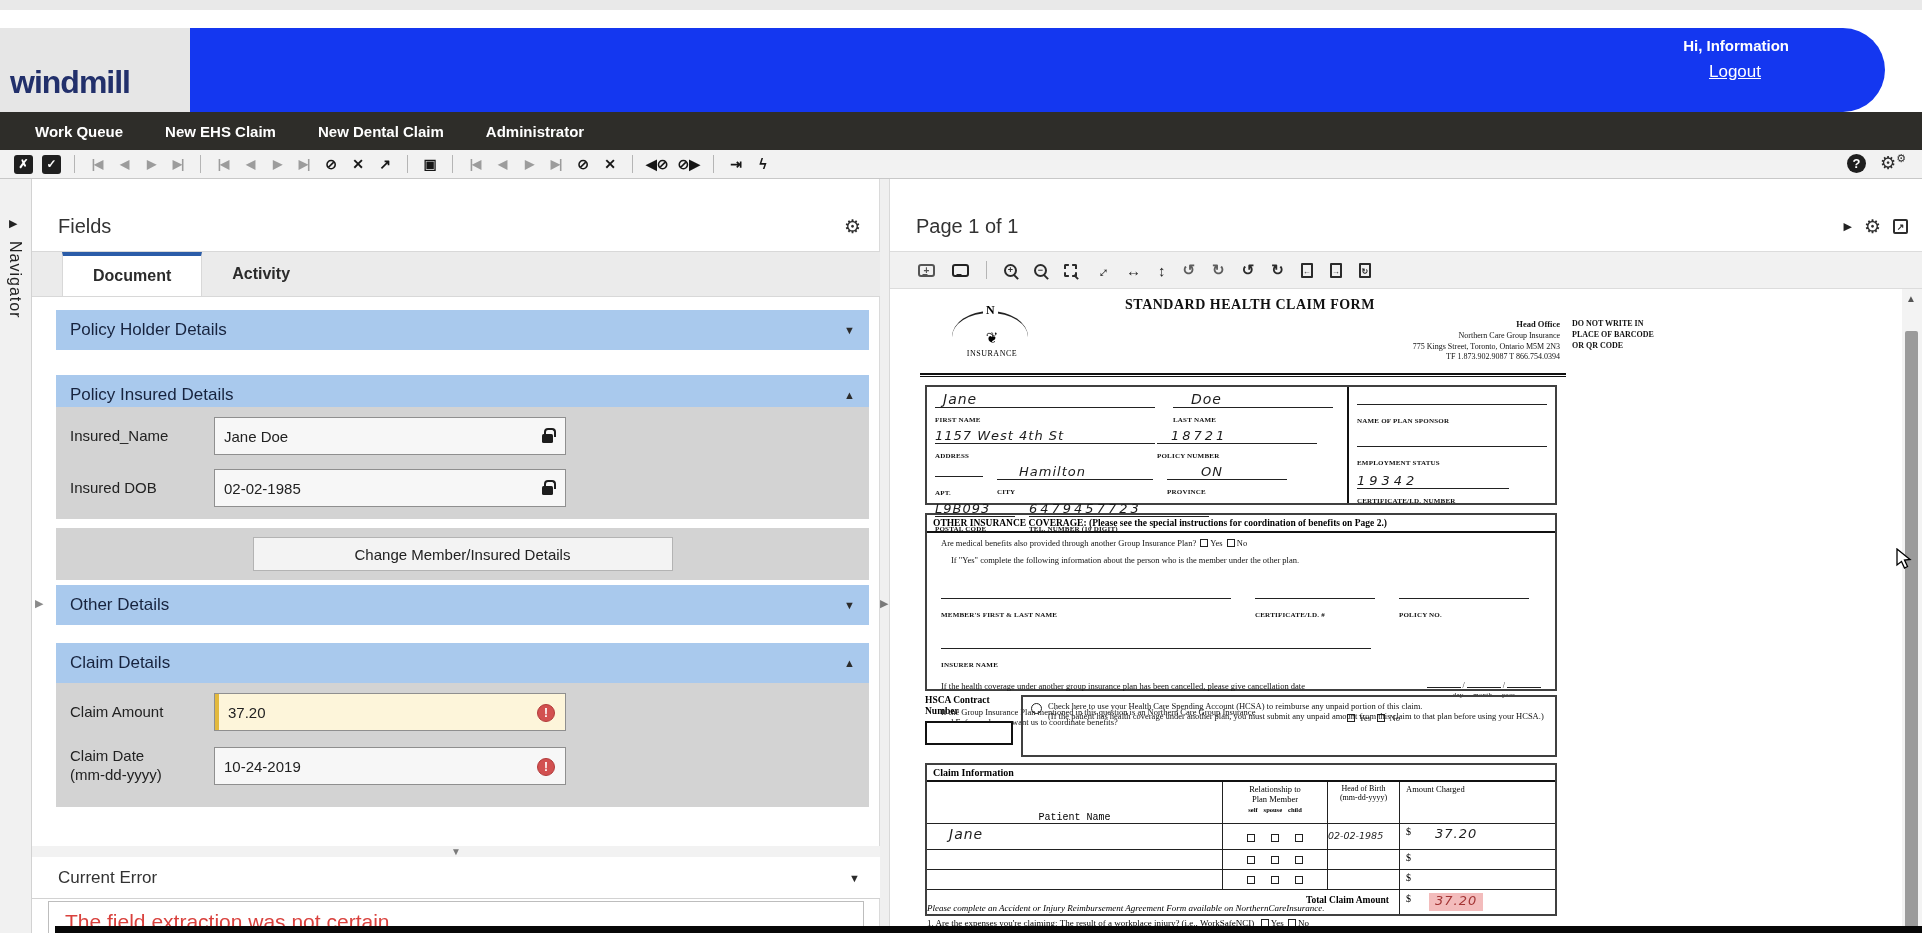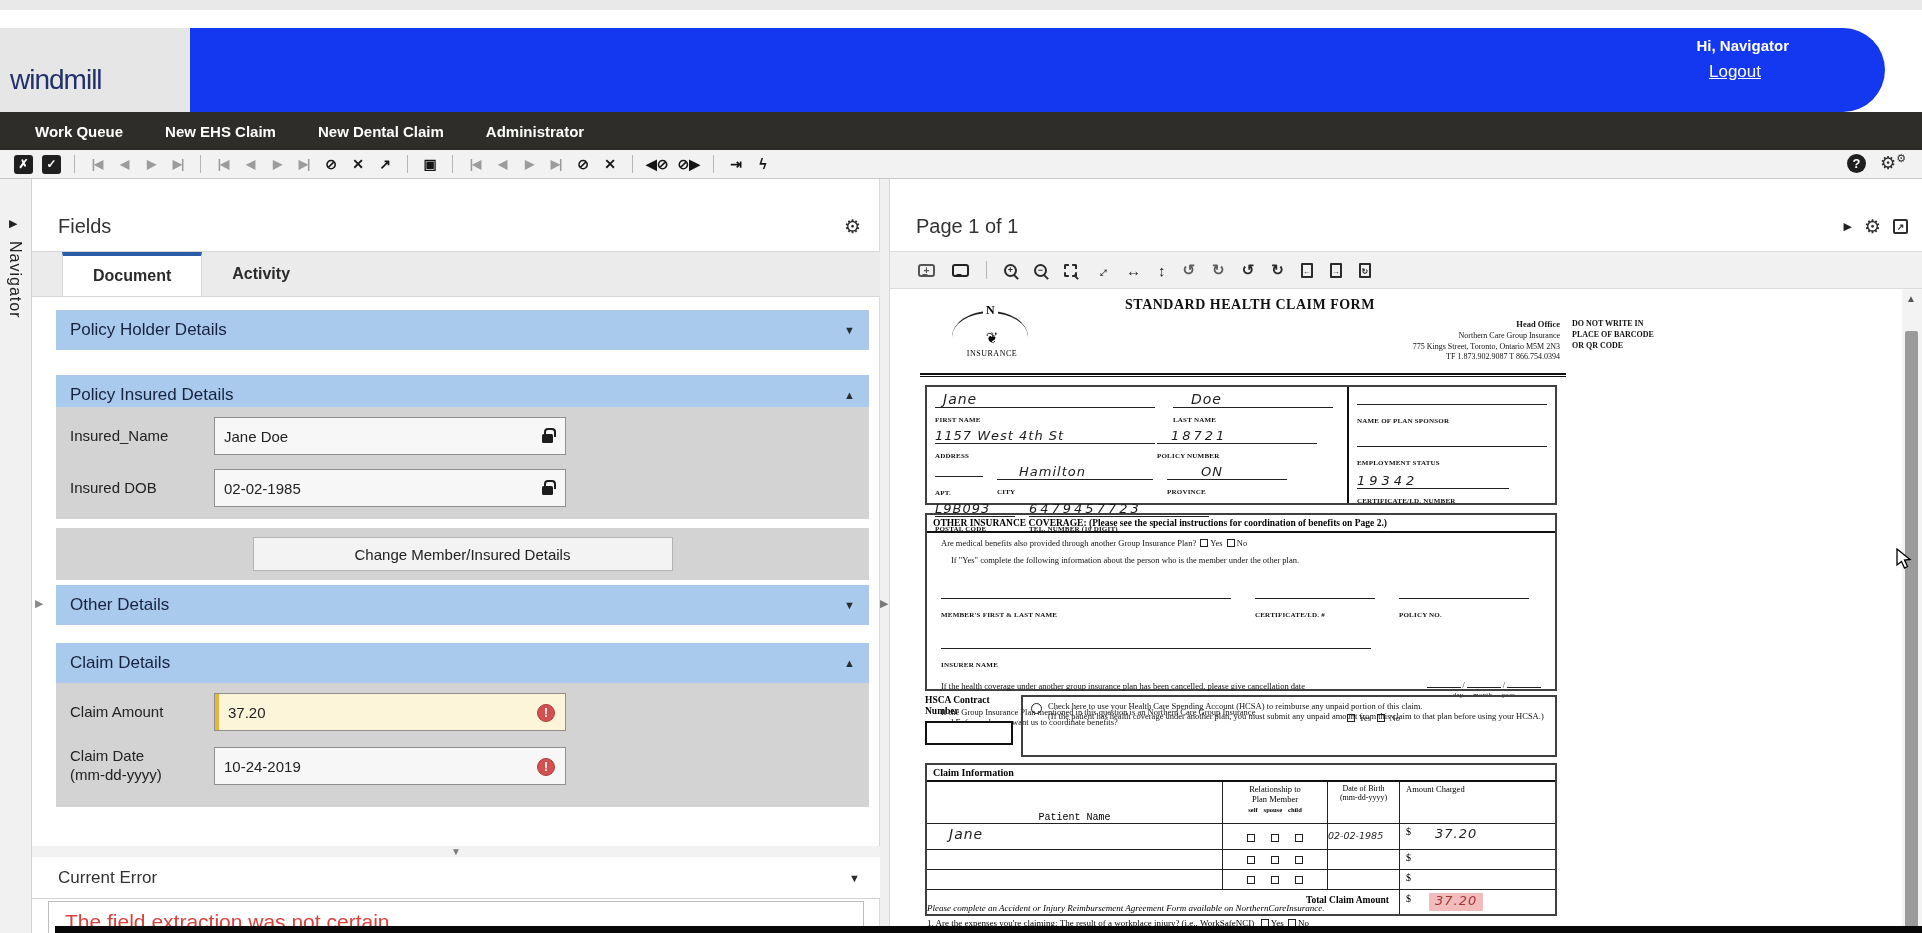--- a/index.html
+++ b/index.html
@@ -4,21 +4,21 @@
 <style>
   * { margin:0; padding:0; box-sizing:border-box; }
   html,body { width:1922px; height:933px; overflow:hidden; background:#fff;
     font-family:"Liberation Sans", sans-serif; }
   .abs { position:absolute; }
   #stage { position:relative; width:1922px; height:933px; background:#fff; }
 
   
   #topstrip { left:0; top:0; width:1922px; height:10px; background:#e9e9e9; }
   #logoBox { left:0; top:28px; width:190px; height:84px; background:#e6e6e6; }
-  #logoText { left:10px; top:36px; font-size:28px; font-weight:normal; color:#22306b; letter-spacing:-1px; }
+  #logoText { left:10px; top:36px; font-size:32px; font-weight:bold; color:#22306b; letter-spacing:-1px; }
   #tagline { left:42px; top:82px; font-size:14px; color:#4a4a4a; }
   #banner { left:190px; top:28px; width:1695px; height:84px; background:#1437f0;
     border-radius:0 46px 46px 0; }
   #greeting { right:96px; top:9px; color:#fff; font-size:15px; font-weight:bold; }
   #logout { right:124px; top:34px; color:#fff; font-size:17px; text-decoration:underline; cursor:pointer; }
 
   
   #navbar { left:0; top:112px; width:1922px; height:38px; background:#2e2d29;
     display:flex; align-items:center; padding-left:35px; gap:42px; }
   .nav-item { color:#fff; font-size:15px; font-weight:bold; cursor:pointer; white-space:nowrap; }
@@ -159,21 +159,21 @@
 <body>
 
 <div id="stage">
 
   <div class="abs" id="topstrip"></div>
   <div class="abs" id="logoBox">
     <div class="abs" id="logoText">windmill</div>
     <div class="abs" id="tagline">powering productivity</div>
   </div>
   <div class="abs" id="banner">
-    <div class="abs" id="greeting">Hi, Navigator</div>
+    <div class="abs" id="greeting">Hi, Information</div>
     <div class="abs" id="logout">Logout</div>
   </div>
 
   <div class="abs" id="navbar">
     <span class="nav-item">Work Queue</span>
     <span class="nav-item">New EHS Claim</span>
     <span class="nav-item">New Dental Claim</span>
     <span class="nav-item">Administrator</span>
   </div>
 
@@ -418,21 +418,21 @@
           <div class="serif" style="width:295px; font-size:10px; text-align:center; padding-top:30px;font-family:Liberation Mono, monospace;">Patient Name</div>
           <div class="serif" style="width:105px; border-left:1.5px solid #222; font-size:8.5px; text-align:center; padding-top:2px;">
             <span>Relationship to</span><br><span>Plan Member</span>
             <div class="rel-cbrow" style="font-size:6.5px; font-weight:bold; gap:6px; margin-top:2px;">
               <span>self</span>
                 <span>spouse</span>
                 <span>child</span>
             </div>
           </div>
           <div class="serif" style="width:72px; border-left:1.5px solid #222; font-size:8px; text-align:center; padding-top:2px;">
-            <span>Date of Birth</span><br><span>(mm-dd-yyyy)</span>
+            <span>Head of Birth</span><br><span>(mm-dd-yyyy)</span>
           </div>
           <div class="serif" style="flex:1; border-left:1.5px solid #222; font-size:8.5px; padding:2px 6px;">Amount Charged</div>
         </div>
 
         <div style="display:flex; border-bottom:1.5px solid #222; height:26px;">
           <div class="hand" style="width:295px; font-size:14px; padding:2px 0 0 22px;">Jane</div>
           <div style="width:105px; border-left:1.5px solid #222;" class="rel-cbrow">
               <span class="cb" style="margin-top:10px;"></span>
               <span class="cb" style="margin-top:10px;"></span>
               <span class="cb" style="margin-top:10px;"></span>

